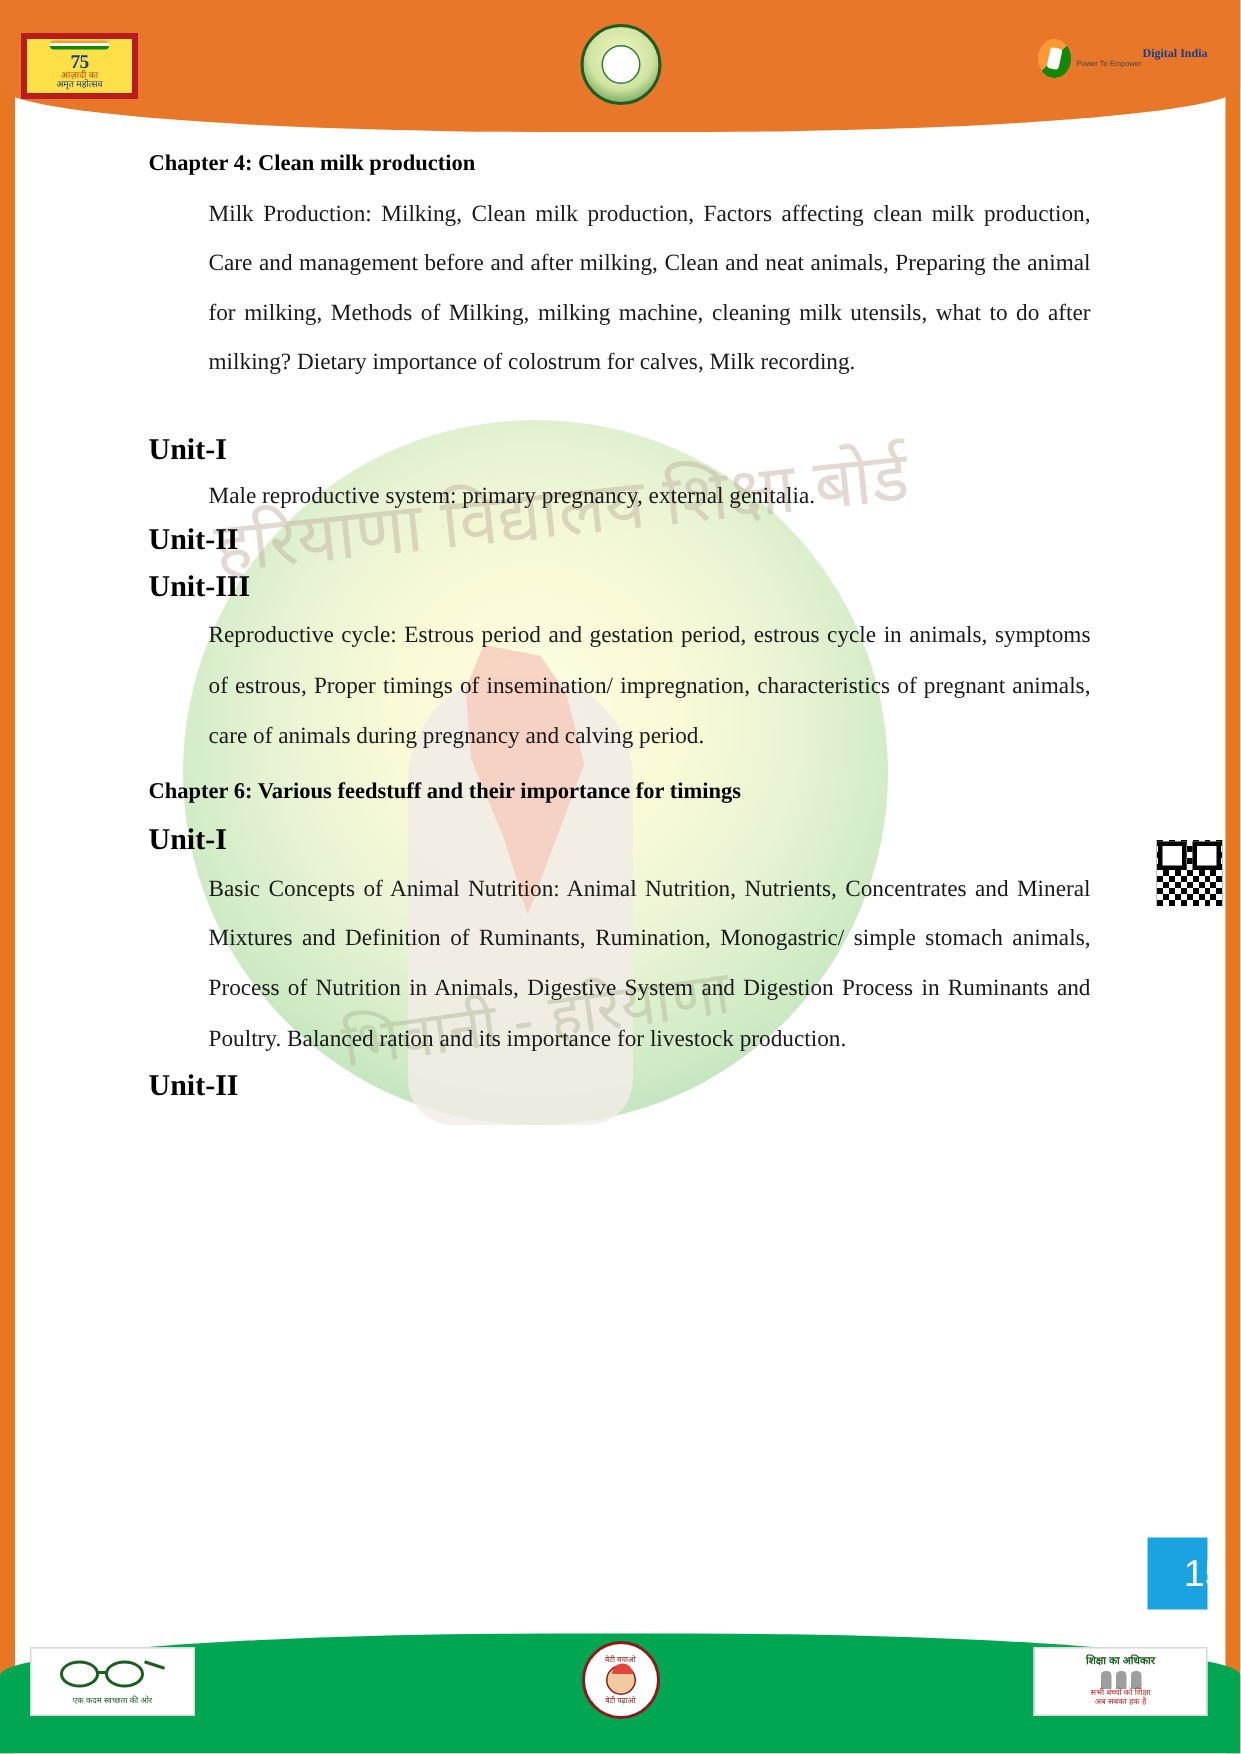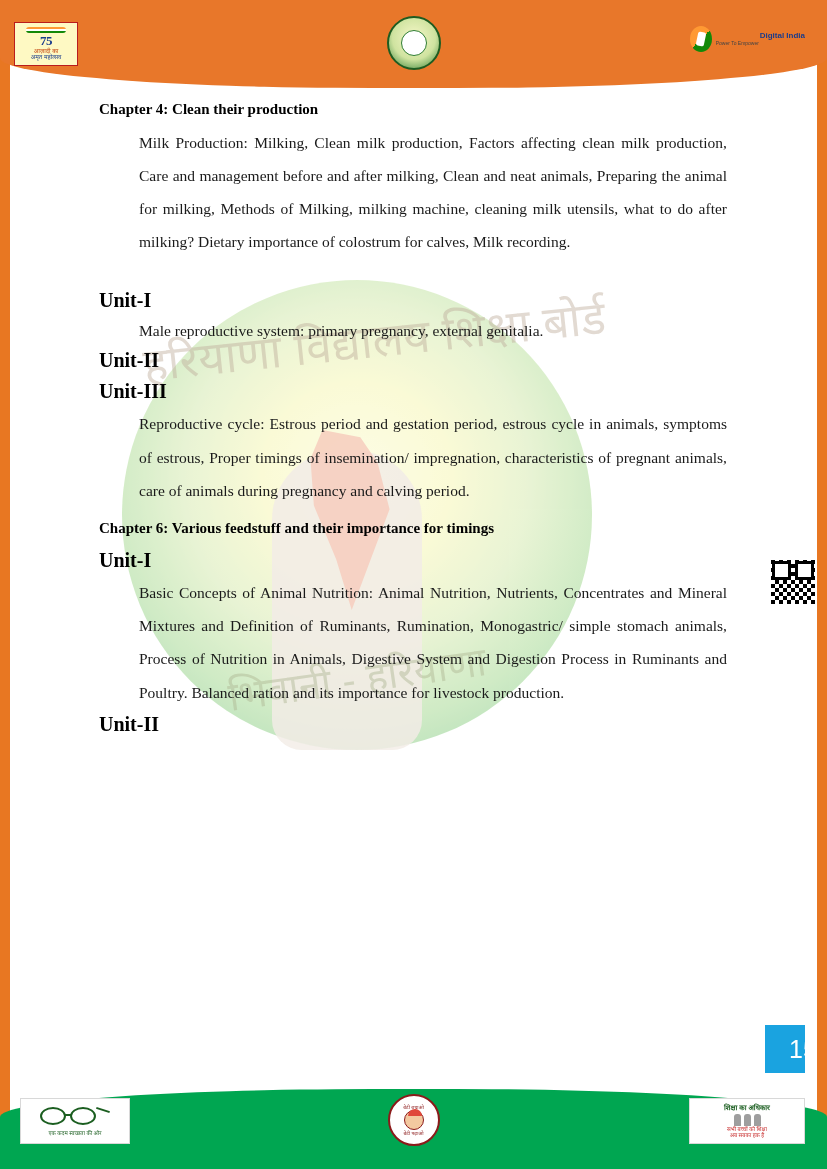--- a/index.html
+++ b/index.html
@@ -41,24 +41,24 @@
     border-top-left-radius: 50% 14px;
     border-top-right-radius: 50% 14px;
     opacity: 0;
   }
 
   
   .azadi-logo {
     position: absolute;
     left: 14px;
     top: 22px;
-    width: 64px;
+    width: 78px;
     height: 44px;
-    background: #fef9c3;
-    border: 1px solid #b91c1c;
+    background: #fde047;
+    border: 4px solid #b91c1c;
     display: flex;
     flex-direction: column;
     align-items: center;
     justify-content: center;
     line-height: 1.05;
   }
   .azadi-logo .a75 {
     font-size: 13px;
     font-weight: bold;
     color: #1a3c8c;
@@ -134,21 +134,21 @@
     width: 8px; height: 14px;
     background: #ffffff;
     border-radius: 2px;
     transform: rotate(12deg);
   }
   .digital-india .di-text { line-height: 1.1; }
   .digital-india .di-title {
     font-size: 8px;
     color: #1a3c8c;
     font-weight: bold;
-    font-family: Liberation Sans, sans-serif;
+    font-family: Liberation Serif, serif;
     margin-left: 44px;
   }
   .digital-india .di-sub {
     font-size: 5px;
     color: #444;
     font-family: "Liberation Sans", sans-serif;
   }
 
   
   .footer-band {
@@ -438,21 +438,21 @@
 <div class="watermark">
   <div class="wm-circle"></div>
   <div class="wm-hand"></div>
   <div class="wm-map"></div>
   <div class="wm-text-top">हरियाणा विद्यालय शिक्षा बोर्ड</div>
   <div class="wm-text-bottom">भिवानी - हरियाणा</div>
 </div>
 
 <div class="content">
 
-  <h2 class="chapter-heading">Chapter 4: Clean their production</h2>
+  <h2 class="chapter-heading">Chapter 4: Clean milk production</h2>
   <p class="para">Milk Production: Milking, Clean milk production, Factors affecting clean milk production, Care and management before and after milking, Clean and neat animals, Preparing the animal for milking, Methods of Milking, milking machine, cleaning milk utensils, what to do after milking? Dietary importance of colostrum for calves, Milk recording.</p>
 
   <div class="gap-lg"></div>
 
   <div class="unit-heading">Unit-I</div>
   <p class="para tight">Male reproductive system: primary pregnancy, external genitalia.</p>
   <div class="unit-heading">Unit-II</div>
   <div class="unit-heading">Unit-III</div>
   <p class="para">Reproductive cycle: Estrous period and gestation period, estrous cycle in animals, symptoms of estrous, Proper timings of insemination/ impregnation, characteristics of pregnant animals, care of animals during pregnancy and calving period.</p>
 

